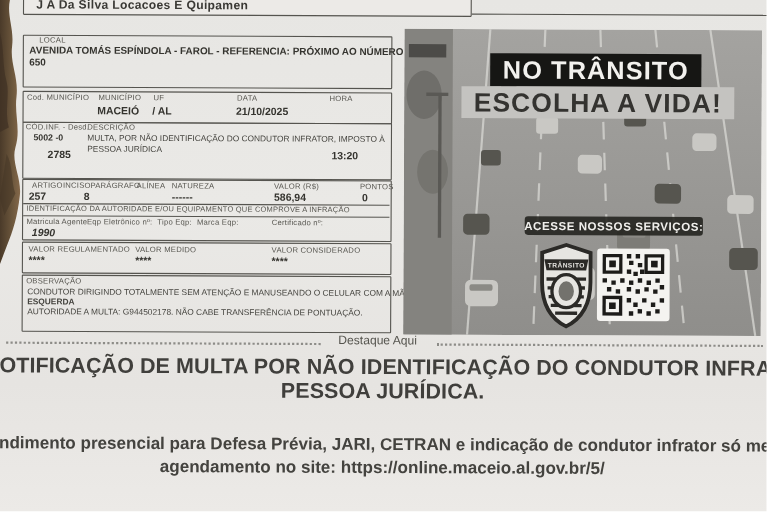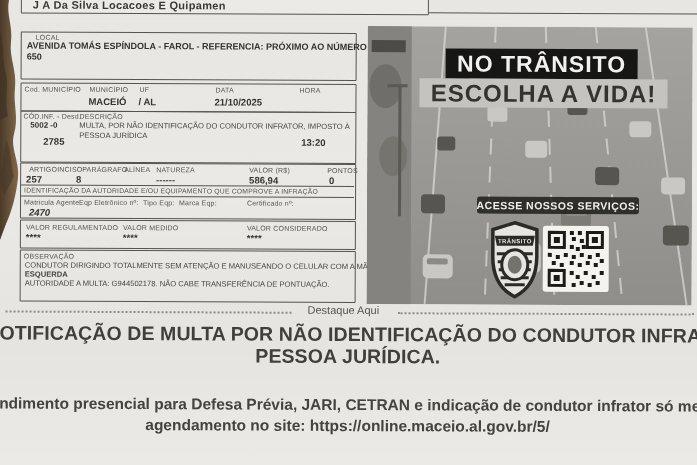--- a/index.html
+++ b/index.html
@@ -89,21 +89,21 @@
       <div class="fvalue abs" style="left:228px;top:10px;">586,94</div>
       <div class="fvalue abs" style="left:308px;top:10px;">0</div>
       <div class="hrule" style="left:0;top:21px;width:333px;border-top-width:1px;"></div>
       <div class="flabel abs" style="left:3px;top:23px;font-size:6.8px;">IDENTIFICAÇÃO DA AUTORIDADE E/OU EQUIPAMENTO QUE COMPROVE A INFRAÇÃO</div>
       <div class="hrule" style="left:0;top:32px;width:333px;border-top-width:1px;"></div>
       <div class="flabel abs" style="left:3px;top:35px;">Matricula Agente</div>
       <div class="flabel abs" style="left:58px;top:35px;">Eqp Eletrônico nº:</div>
       <div class="flabel abs" style="left:122px;top:35px;">Tipo Eqp:</div>
       <div class="flabel abs" style="left:158px;top:35px;">Marca Eqp:</div>
       <div class="flabel abs" style="left:226px;top:35px;">Certificado nº:</div>
-      <div class="fvalue abs" style="left:8px;top:43px;font-style:italic;">2470</div>
+      <div class="fvalue abs" style="left:8px;top:43px;font-style:italic;">1990</div>
     </div>
 
     <div class="box" style="left:20px;top:221px;width:334px;height:27px;">
       <div class="flabel abs" style="left:5px;top:3px;">VALOR REGULAMENTADO</div>
       <div class="fvalue abs" style="left:5px;top:11px;">****</div>
       <div class="flabel abs" style="left:102px;top:3px;">VALOR MEDIDO</div>
       <div class="fvalue abs" style="left:102px;top:11px;">****</div>
       <div class="flabel abs" style="left:226px;top:3px;">VALOR CONSIDERADO</div>
       <div class="fvalue abs" style="left:226px;top:11px;">****</div>
     </div>

